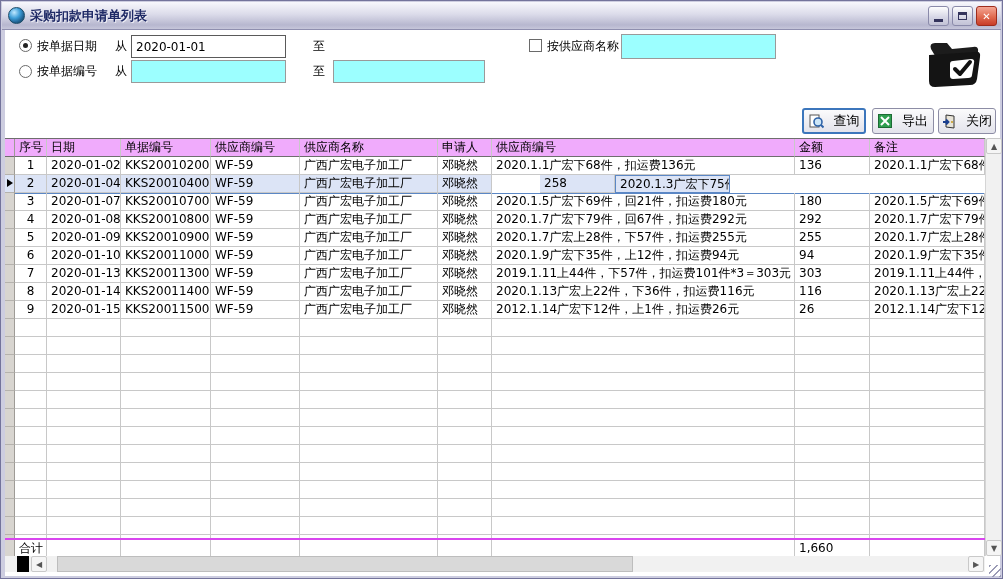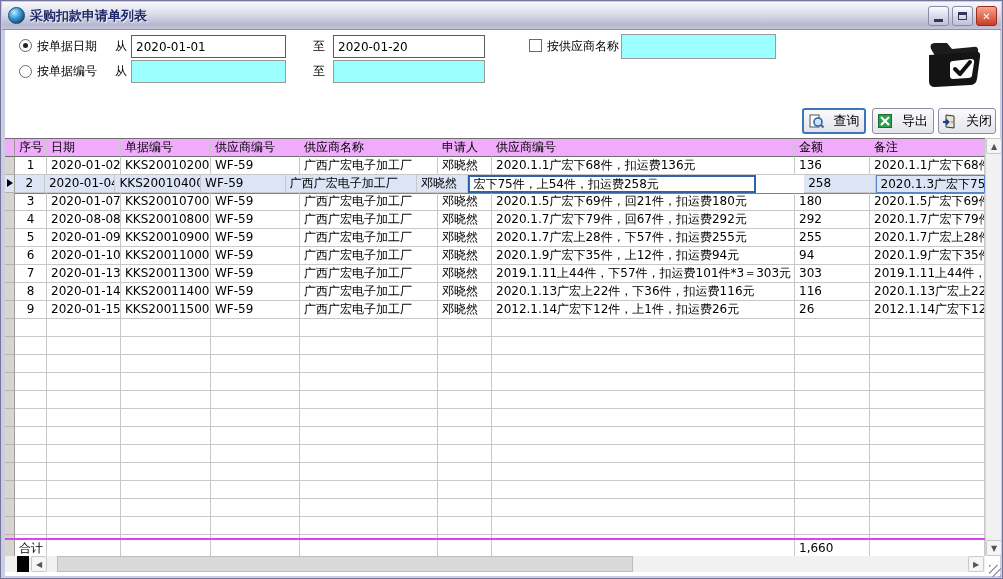--- a/index.html
+++ b/index.html
@@ -89,21 +89,20 @@
     <div class="winbtn" id="btn-close">✕</div>
   </div>
 
   <div id="content">
 
     <span class="radio on" style="left:14px;top:9px"></span>
     <span class="lbl" style="left:32px;top:8px">按单据日期</span>
     <span class="lbl" style="left:110px;top:8px">从</span>
     <input class="field" style="left: 126px; top: 5px; width: 155px;" value="2020-01-01">
     <span class="lbl" style="left:308px;top:8px">至</span>
-    <input class="field" style="left: 328px; top: 5px; width: 152px;" value="2020-01-20">
 
     <span class="radio" style="left:14px;top:35px"></span>
     <span class="lbl" style="left:32px;top:33px">按单据编号</span>
     <span class="lbl" style="left:110px;top:33px">从</span>
     <input class="field cyan" style="left: 126px; top: 30px; width: 155px;" value="">
     <span class="lbl" style="left:308px;top:33px">至</span>
     <input class="field cyan" style="left: 328px; top: 30px; width: 152px;" value="">
 
     <span class="checkbox" style="left:524px;top:9px"></span>
     <span class="lbl" style="left:542px;top:8px">按供应商名称</span>
@@ -169,40 +168,39 @@
           <div class="grow sel">
             <div class="gcell ind" style="width: 10px;">
               <span class="arrow"></span>
             </div>
             <div class="gcell num" style="width: 32px;">2</div>
             <div class="gcell" style="width: 74px;">2020-01-04</div>
             <div class="gcell" style="width: 90px;">KKS200104001</div>
             <div class="gcell" style="width: 89px;">WF-59</div>
             <div class="gcell" style="width: 138px;">广西广宏电子加工厂</div>
             <div class="gcell" style="width: 54px;">邓晓然</div>
-            <div class="gcell editing" style="width: 303px;">宏下75件，上54件，扣运费258元</div>
             <div class="gcell" style="width: 75px; margin-left: 48px;">258</div>
             <div class="gcell selrem" style="width: 115px;">2020.1.3广宏下75件，上54件，扣运费258元</div>
           </div>
           <div class="grow">
             <div class="gcell ind" style="width: 10px;"></div>
             <div class="gcell num" style="width: 32px;">3</div>
             <div class="gcell" style="width: 74px;">2020-01-07</div>
             <div class="gcell" style="width: 90px;">KKS200107001</div>
             <div class="gcell" style="width: 89px;">WF-59</div>
             <div class="gcell" style="width: 138px;">广西广宏电子加工厂</div>
             <div class="gcell" style="width: 54px;">邓晓然</div>
             <div class="gcell" style="width: 303px;">2020.1.5广宏下69件，回21件，扣运费180元</div>
             <div class="gcell" style="width: 75px;">180</div>
             <div class="gcell" style="width: 115px;">2020.1.5广宏下69件，回21件，扣运费180元</div>
           </div>
           <div class="grow">
             <div class="gcell ind" style="width: 10px;"></div>
             <div class="gcell num" style="width: 32px;">4</div>
-            <div class="gcell" style="width: 74px;">2020-08-08</div>
+            <div class="gcell" style="width: 74px;">2020-01-08</div>
             <div class="gcell" style="width: 90px;">KKS200108001</div>
             <div class="gcell" style="width: 89px;">WF-59</div>
             <div class="gcell" style="width: 138px;">广西广宏电子加工厂</div>
             <div class="gcell" style="width: 54px;">邓晓然</div>
             <div class="gcell" style="width: 303px;">2020.1.7广宏下79件，回67件，扣运费292元</div>
             <div class="gcell" style="width: 75px;">292</div>
             <div class="gcell" style="width: 115px;">2020.1.7广宏下79件，回67件，扣运费292元</div>
           </div>
           <div class="grow">
             <div class="gcell ind" style="width: 10px;"></div>

